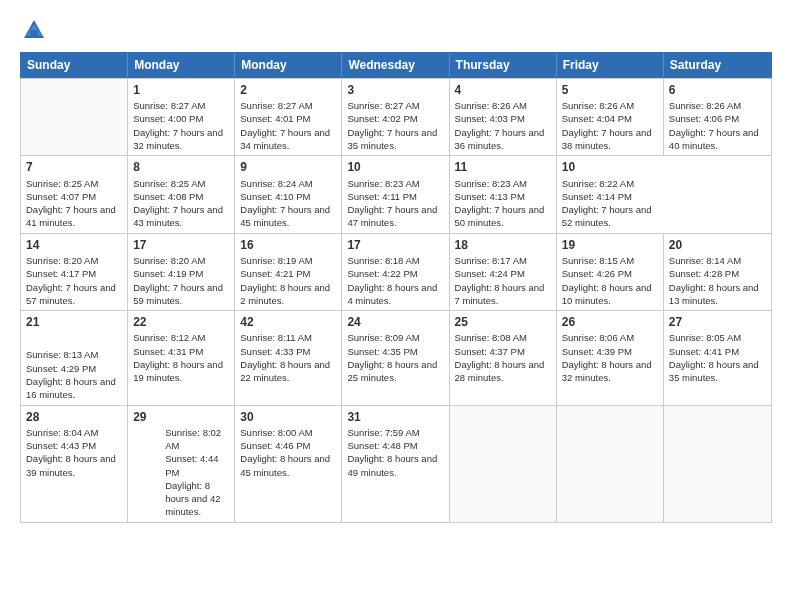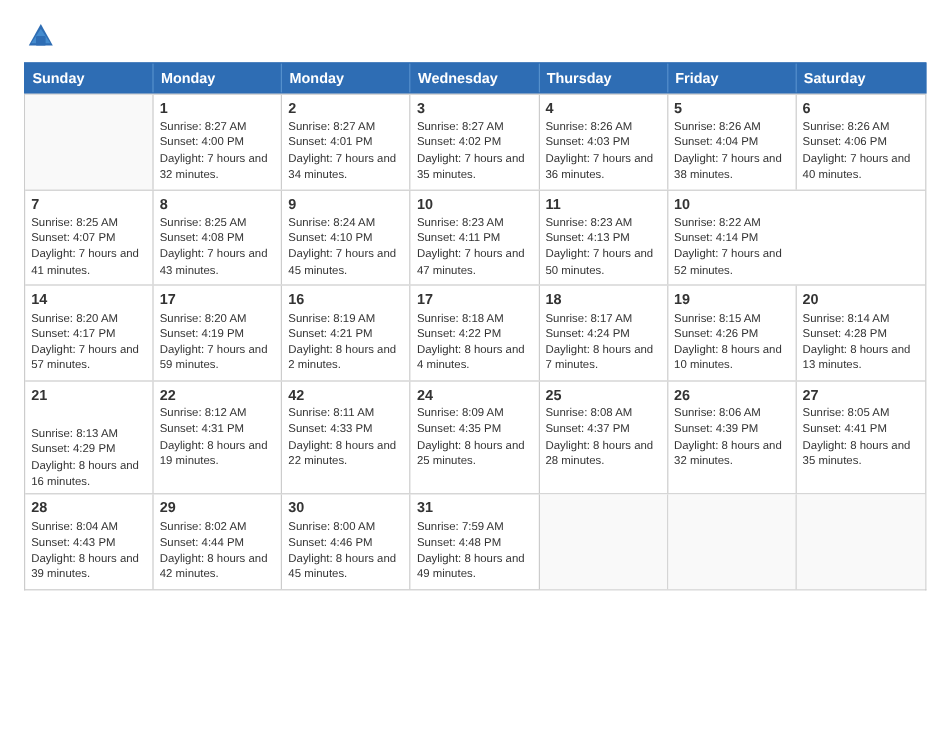--- a/index.html
+++ b/index.html
@@ -313,21 +313,21 @@
         </div>
         <div class="cal-week">
           <div class="cal-cell">
             <div class="day-number">28</div>
             <div class="day-info" style="white-space: pre-line;">Sunrise: 8:04 AM
 Sunset: 4:43 PM
 Daylight: 8 hours and 39 minutes.</div>
           </div>
           <div class="cal-cell">
             <div class="day-number">29</div>
-            <div class="day-info" style="white-space: pre-line;">Sunrise: 8:02 AM
+            <div class="day-info" style="white-space: pre-line; margin-left: 32px;">Sunrise: 8:02 AM
 Sunset: 4:44 PM
 Daylight: 8 hours and 42 minutes.</div>
           </div>
           <div class="cal-cell">
             <div class="day-number">30</div>
             <div class="day-info" style="white-space: pre-line;">Sunrise: 8:00 AM
 Sunset: 4:46 PM
 Daylight: 8 hours and 45 minutes.</div>
           </div>
           <div class="cal-cell">

